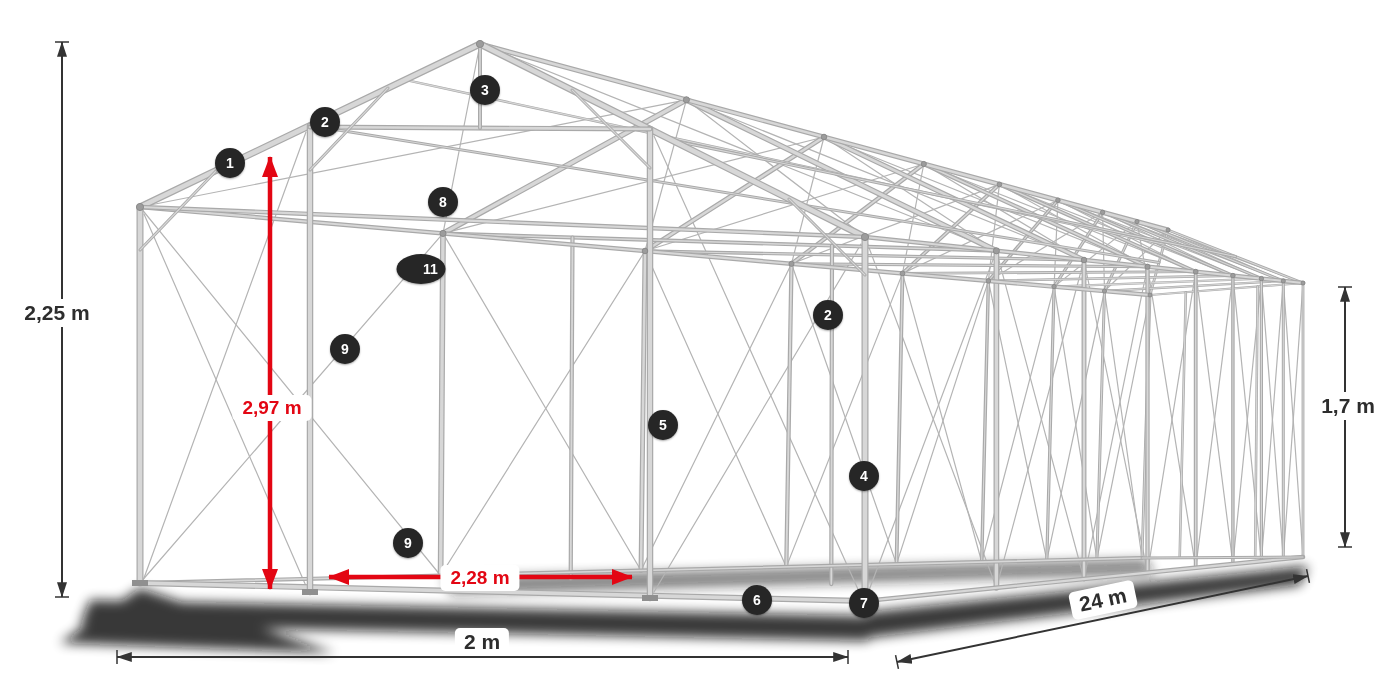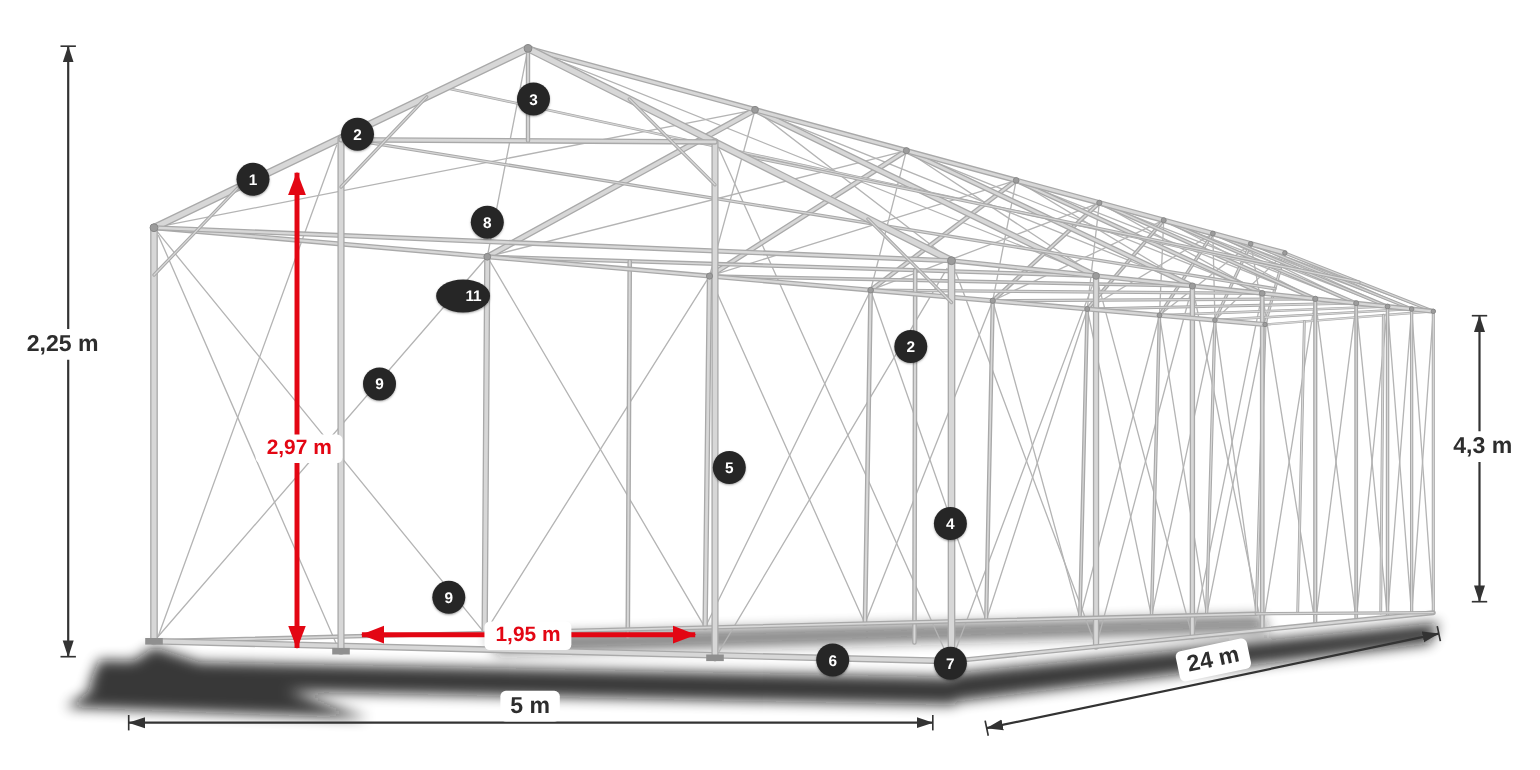--- a/index.html
+++ b/index.html
@@ -301,18 +301,18 @@
       <div class="badge" style="left: 421px; top: 269px; padding-left: 19px;">11</div>
       <div class="badge" style="left: 345px; top: 349px;">9</div>
       <div class="badge" style="left: 663px; top: 425px;">5</div>
       <div class="badge" style="left: 828px; top: 315px;">2</div>
       <div class="badge" style="left: 864px; top: 476px;">4</div>
       <div class="badge" style="left: 408px; top: 543px;">9</div>
       <div class="badge" style="left: 757px; top: 600px;">6</div>
       <div class="badge" style="left: 864px; top: 603px;">7</div>
       <div class="dim-label" style="left: 57px; top: 313px;">2,25 m</div>
       <div class="dim-label red" style="left: 272px; top: 372px; margin-top: 36px;">2,97 m</div>
-      <div class="dim-label" style="left: 1348px; top: 406px;">4,3 m</div>
-      <div class="dim-label red" style="left: 480px; top: 578px;">1,95 m</div>
-      <div class="dim-label" style="left: 482px; top: 642px;">5 m</div>
+      <div class="dim-label" style="left: 1348px; top: 406px;">1,7 m</div>
+      <div class="dim-label red" style="left: 480px; top: 578px;">2,28 m</div>
+      <div class="dim-label" style="left: 482px; top: 642px;">2 m</div>
       <div class="dim-label rot" style="left: 1103px; top: 600px;">24 m</div>
     </div>
 </div>
 
 </body></html>

